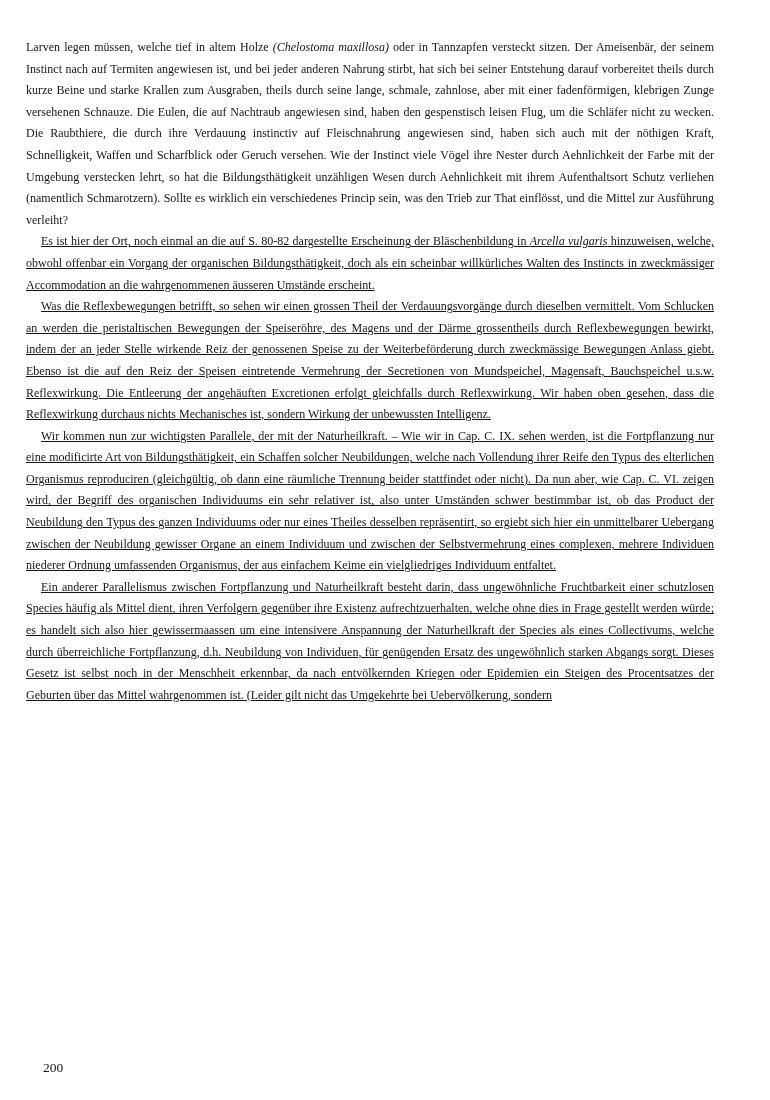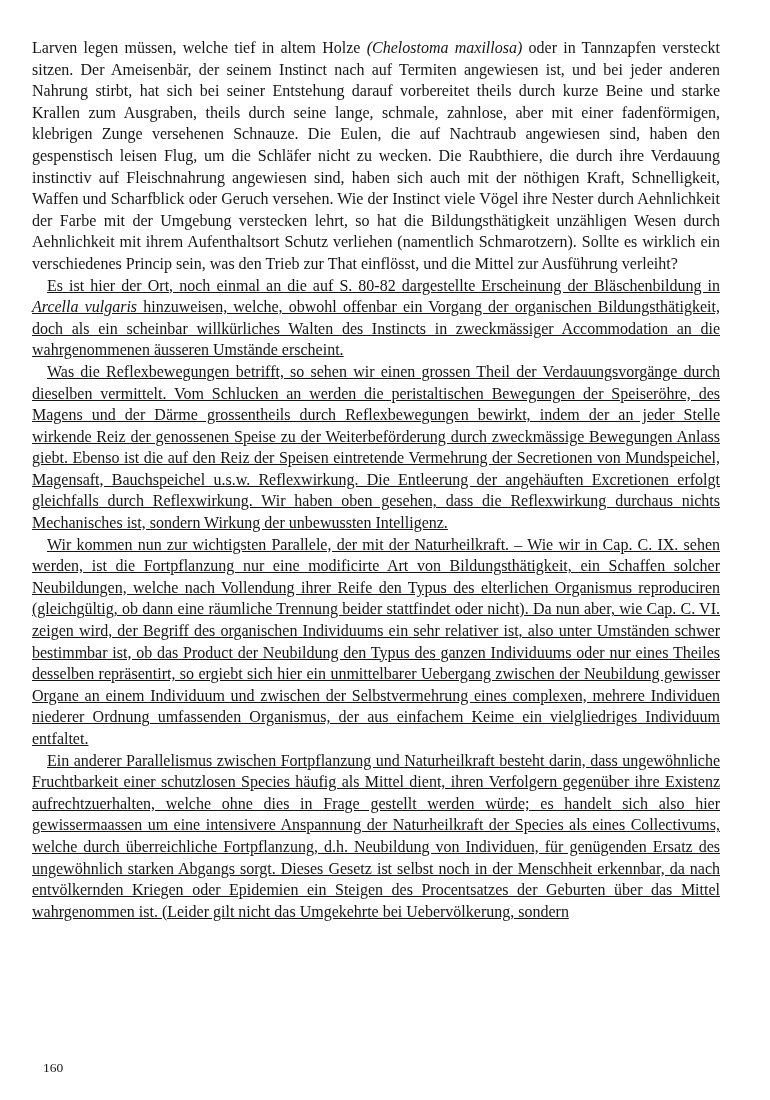--- a/index.html
+++ b/index.html
@@ -11,24 +11,24 @@
     position: relative;
     width: 770px;
     height: 1100px;
     background: #ffffff;
     overflow: hidden;
     font-family: "Liberation Serif", "DejaVu Serif", serif;
     color: #161616;
   }
   .text-block {
     position: absolute;
-    left: 32px;
+    left: 26px;
     top: 37px;
     width: 688px;
-    font-size: 16px;
+    font-size: 12px;
     line-height: 21.6px;
     text-align: justify;
     hyphens: auto;
     -webkit-hyphens: auto;
     text-rendering: optimizeLegibility;
   }
   .text-block p {
     margin: 0;
     padding: 0;
   }
@@ -52,14 +52,14 @@
 <body>
 
 <div class="page">
   <div class="text-block" id="paragraphs" lang="de">
       <p class=""><span>Larven legen müssen, welche tief in altem Holze </span><em>(Chelostoma maxillosa)</em><span> oder in Tannzapfen versteckt sitzen. Der Ameisenbär, der seinem Instinct nach auf Termiten angewiesen ist, und bei jeder anderen Nahrung stirbt, hat sich bei seiner Entstehung darauf vorbereitet theils durch kurze Beine und starke Krallen zum Ausgraben, theils durch seine lange, schmale, zahnlose, aber mit einer fadenförmigen, klebrigen Zunge versehenen Schnauze. Die Eulen, die auf Nachtraub angewiesen sind, haben den gespenstisch leisen Flug, um die Schläfer nicht zu wecken. Die Raubthiere, die durch ihre Verdauung instinctiv auf Fleischnahrung angewiesen sind, haben sich auch mit der nöthigen Kraft, Schnelligkeit, Waffen und Scharfblick oder Geruch versehen. Wie der Instinct viele Vögel ihre Nester durch Aehnlichkeit der Farbe mit der Umgebung verstecken lehrt, so hat die Bildungsthätigkeit unzähligen Wesen durch Aehnlichkeit mit ihrem Aufenthaltsort Schutz verliehen (namentlich Schmarotzern). Sollte es wirklich ein verschiedenes Princip sein, was den Trieb zur That einflösst, und die Mittel zur Ausführung verleiht?</span></p>
       <p class="indent"><span>Es ist hier der Ort, noch einmal an die auf S. 80-82 dargestellte Erscheinung der Bläschenbildung in </span><em>Arcella vulgaris</em><span> hinzuweisen, welche, obwohl offenbar ein Vorgang der organischen Bildungsthätigkeit, doch als ein scheinbar willkürliches Walten des Instincts in zweckmässiger Accommodation an die wahrgenommenen äusseren Umstände erscheint.</span></p>
       <p class="indent"><span>Was die Reflexbewegungen betrifft, so sehen wir einen grossen Theil der Verdauungsvorgänge durch dieselben vermittelt. Vom Schlucken an werden die peristaltischen Bewegungen der Speiseröhre, des Magens und der Därme grossentheils durch Reflexbewegungen bewirkt, indem der an jeder Stelle wirkende Reiz der genossenen Speise zu der Weiterbeförderung durch zweckmässige Bewegungen Anlass giebt. Ebenso ist die auf den Reiz der Speisen eintretende Vermehrung der Secretionen von Mundspeichel, Magensaft, Bauchspeichel u.s.w. Reflexwirkung. Die Entleerung der angehäuften Excretionen erfolgt gleichfalls durch Reflexwirkung. Wir haben oben gesehen, dass die Reflexwirkung durchaus nichts Mechanisches ist, sondern Wirkung der unbewussten Intelligenz.</span></p>
       <p class="indent"><span>Wir kommen nun zur wichtigsten Parallele, der mit der Naturheilkraft. – Wie wir in Cap. C. IX. sehen werden, ist die Fortpflanzung nur eine modificirte Art von Bildungsthätigkeit, ein Schaffen solcher Neubildungen, welche nach Vollendung ihrer Reife den Typus des elterlichen Organismus reproduciren (gleichgültig, ob dann eine räumliche Trennung beider stattfindet oder nicht). Da nun aber, wie Cap. C. VI. zeigen wird, der Begriff des organischen Individuums ein sehr relativer ist, also unter Umständen schwer bestimmbar ist, ob das Product der Neubildung den Typus des ganzen Individuums oder nur eines Theiles desselben repräsentirt, so ergiebt sich hier ein unmittelbarer Uebergang zwischen der Neubildung gewisser Organe an einem Individuum und zwischen der Selbstvermehrung eines complexen, mehrere Individuen niederer Ordnung umfassenden Organismus, der aus einfachem Keime ein vielgliedriges Individuum entfaltet.</span></p>
       <p class="indent"><span>Ein anderer Parallelismus zwischen Fortpflanzung und Naturheilkraft besteht darin, dass ungewöhnliche Fruchtbarkeit einer schutzlosen Species häufig als Mittel dient, ihren Verfolgern gegenüber ihre Existenz aufrechtzuerhalten, welche ohne dies in Frage gestellt werden würde; es handelt sich also hier gewissermaassen um eine intensivere Anspannung der Naturheilkraft der Species als eines Collectivums, welche durch überreichliche Fortpflanzung, d.h. Neubildung von Individuen, für genügenden Ersatz des ungewöhnlich starken Abgangs sorgt. Dieses Gesetz ist selbst noch in der Menschheit erkennbar, da nach entvölkernden Kriegen oder Epidemien ein Steigen des Procentsatzes der Geburten über das Mittel wahrgenommen ist. (Leider gilt nicht das Umgekehrte bei Uebervölkerung, sondern</span></p>
     </div>
-  <div class="page-number">160</div>
+  <div class="page-number">200</div>
 </div>
 
 </body></html>

